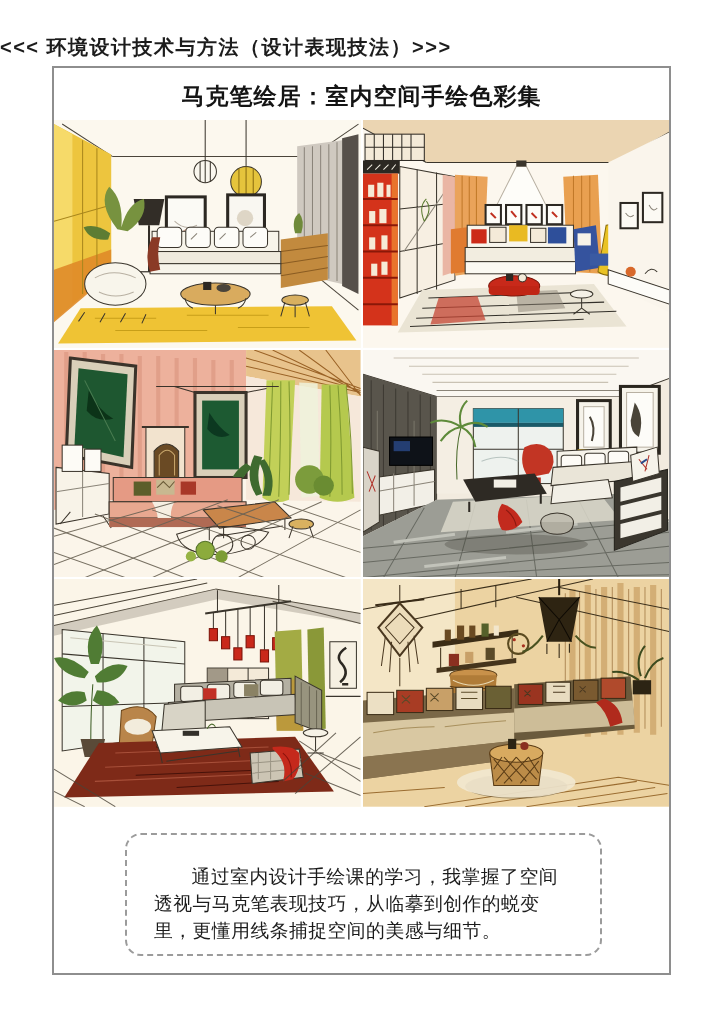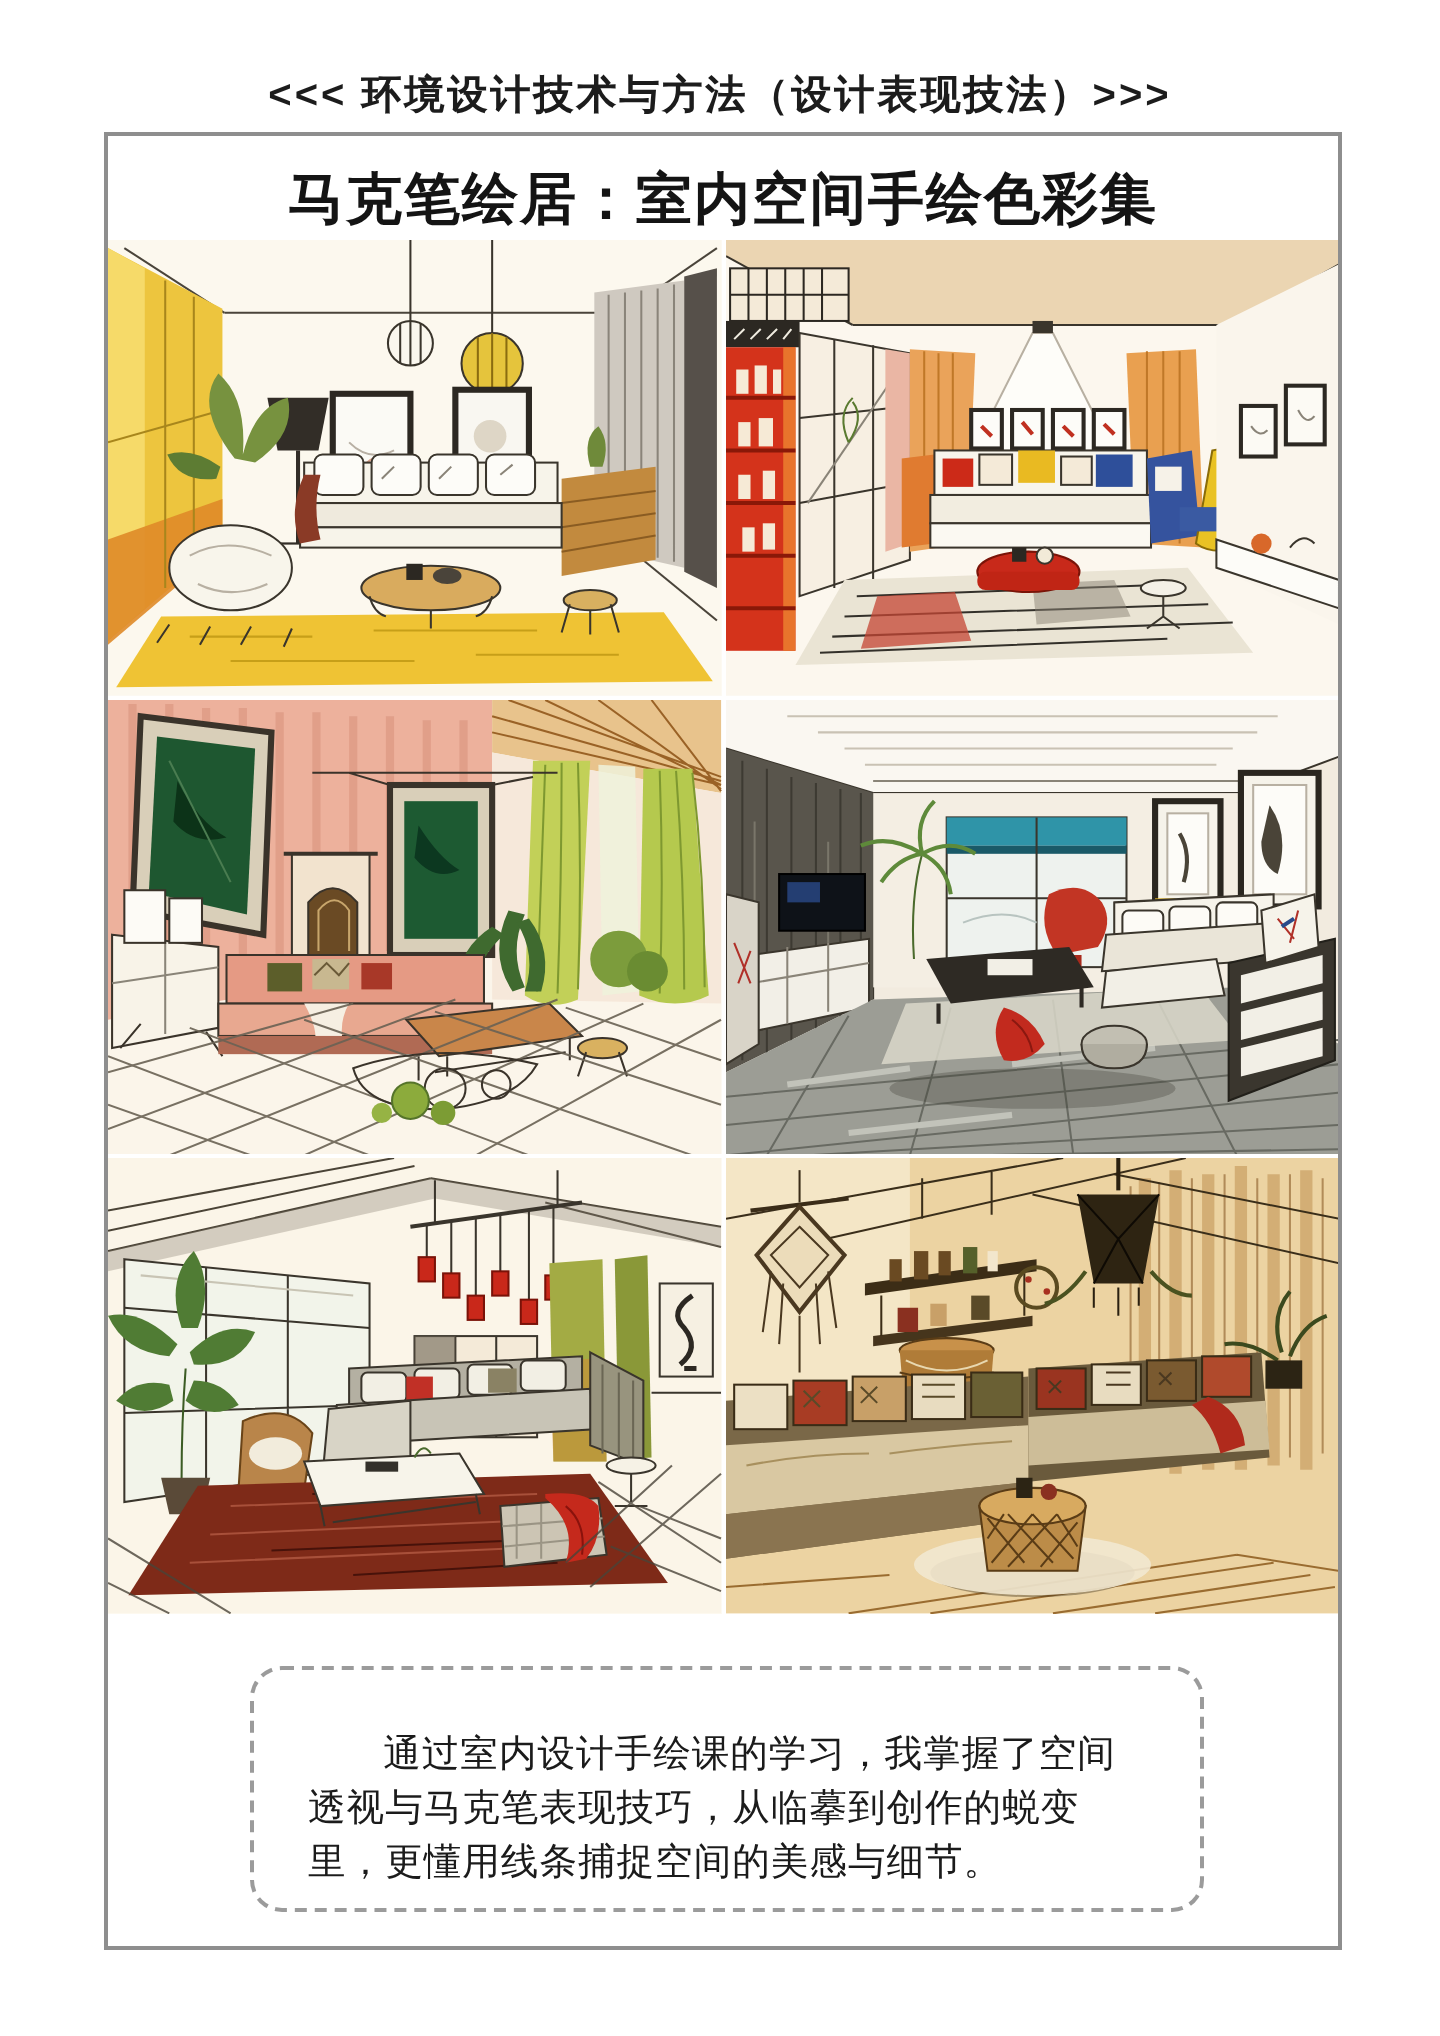--- a/index.html
+++ b/index.html
@@ -2,31 +2,31 @@
 <html><head>
 <meta charset="utf-8">
 <style>
   html,body{margin:0;padding:0;}
   body{
     width:720px;height:1018px;position:relative;background:#ffffff;
     font-family:"Liberation Sans","DejaVu Sans",sans-serif;color:#1d1d1d;
     overflow:hidden;
   }
   .header-line{
-    position:absolute;top:34px;left:0;width:720px;text-align:center;
+    position:absolute;top:34px;left:0;width:720px;
     font-size:20px;font-weight:bold;letter-spacing:1.5px;color:#1c1c1c;
     white-space:nowrap;
   }
   .content-frame{
     position:absolute;left:52px;top:66px;width:619px;height:909px;
     border:2px solid #8e8e8e;background:#ffffff;box-sizing:border-box;
   }
   .page-title{
     position:absolute;top:13px;left:0;width:100%;text-align:center;
-    font-size:28px;font-weight:bold;color:#141414;letter-spacing:1px;
+    font-size:23px;font-weight:bold;color:#141414;letter-spacing:1px;
   }
   .gallery{
     position:absolute;left:0px;top:52px;width:615px;height:687px;
     display:grid;grid-template-columns:1fr 1fr;grid-template-rows:1fr 1fr 1fr;
     gap:2px;background:#ffffff;
   }
   .sketch-cell{position:relative;overflow:hidden;background:#fdfaf3;}
   .sketch-cell svg{display:block;width:100%;height:100%;}
   .caption-box{
     position:absolute;left:71px;top:765px;width:477px;height:123px;

